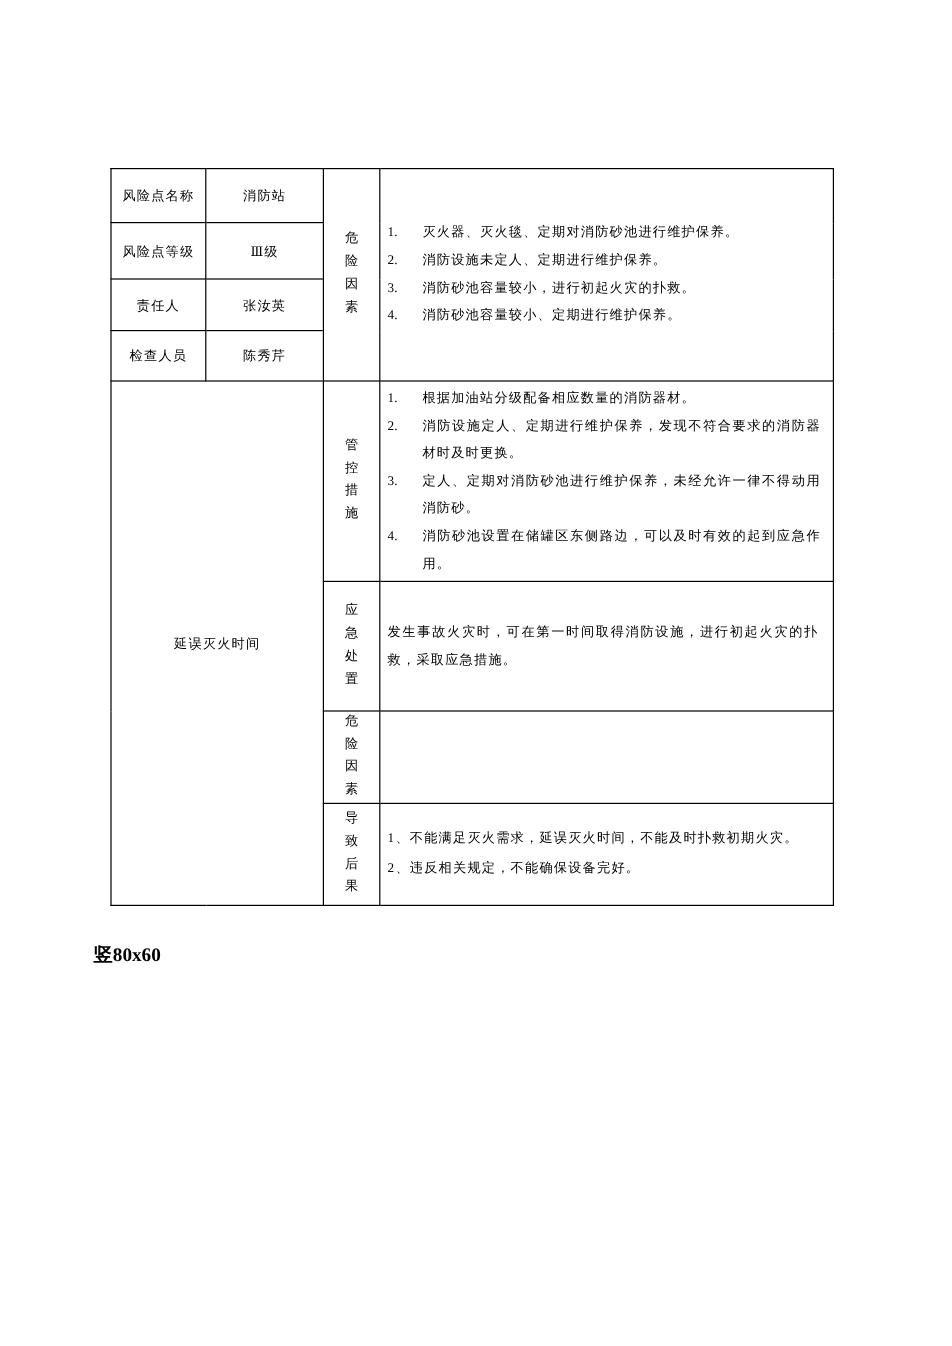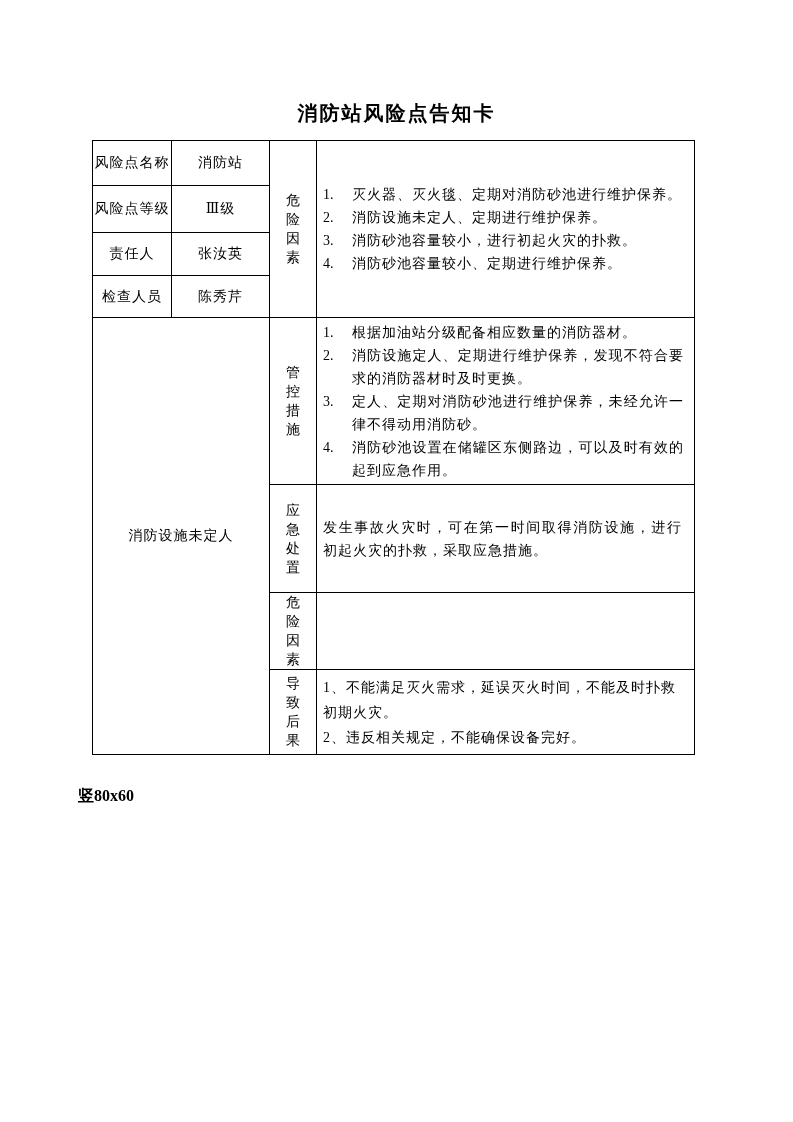--- a/index.html
+++ b/index.html
@@ -30,37 +30,38 @@
     position: absolute;
     top: 140px;
     left: 92px;
     width: 602px;
     border-collapse: collapse;
     table-layout: fixed;
   }
   table.risk-table td {
     border: 1px solid #000000;
     padding: 0;
-    font-size: 14px;
+    font-size: 11px;
     letter-spacing: 1px;
     vertical-align: middle;
     overflow: hidden;
   }
   td.center-cell {
     text-align: center;
   }
   td.vcell {
     text-align: center;
   }
   .vlabel {
     width: 1.05em;
     margin: 0 auto;
     word-break: break-all;
     line-height: 19px;
     letter-spacing: 0;
+    font-family: Liberation Mono, monospace;
   }
   .list {
     padding: 2px 10px 2px 6px;
   }
   .li {
     display: flex;
     line-height: 23px;
   }
   .li .num {
     flex: none;
@@ -92,21 +93,20 @@
     display: inline-block;
     letter-spacing: 0;
     font-family: "Liberation Serif", "DejaVu Serif", serif;
   }
 </style>
 </head>
 <body>
 
 <div class="page">
 
-  <div class="doc-title">消防站风险点告知卡</div>
 
   <table class="risk-table">
     <colgroup>
       <col style="width:79px">
       <col style="width:98px">
       <col style="width:47px">
       <col style="width:378px">
     </colgroup>
 
     <tbody>
@@ -147,21 +147,21 @@
       <td class="center-cell">责任人</td>
       <td class="center-cell">张汝英</td>
     </tr>
 
     <tr style="height:42px">
       <td class="center-cell">检查人员</td>
       <td class="center-cell">陈秀芹</td>
     </tr>
 
     <tr style="height:167px">
-      <td class="center-cell" colspan="2" rowspan="4">消防设施未定人</td>
+      <td class="center-cell" colspan="2" rowspan="4">延误灭火时间</td>
       <td class="vcell">
         <div class="vlabel">管控措施</div>
       </td>
       <td>
         <div class="list">
           <div class="li">
             <span class="num">1.</span>
             <span class="txt">根据加油站分级配备相应数量的消防器材。</span>
           </div>
           <div class="li">

